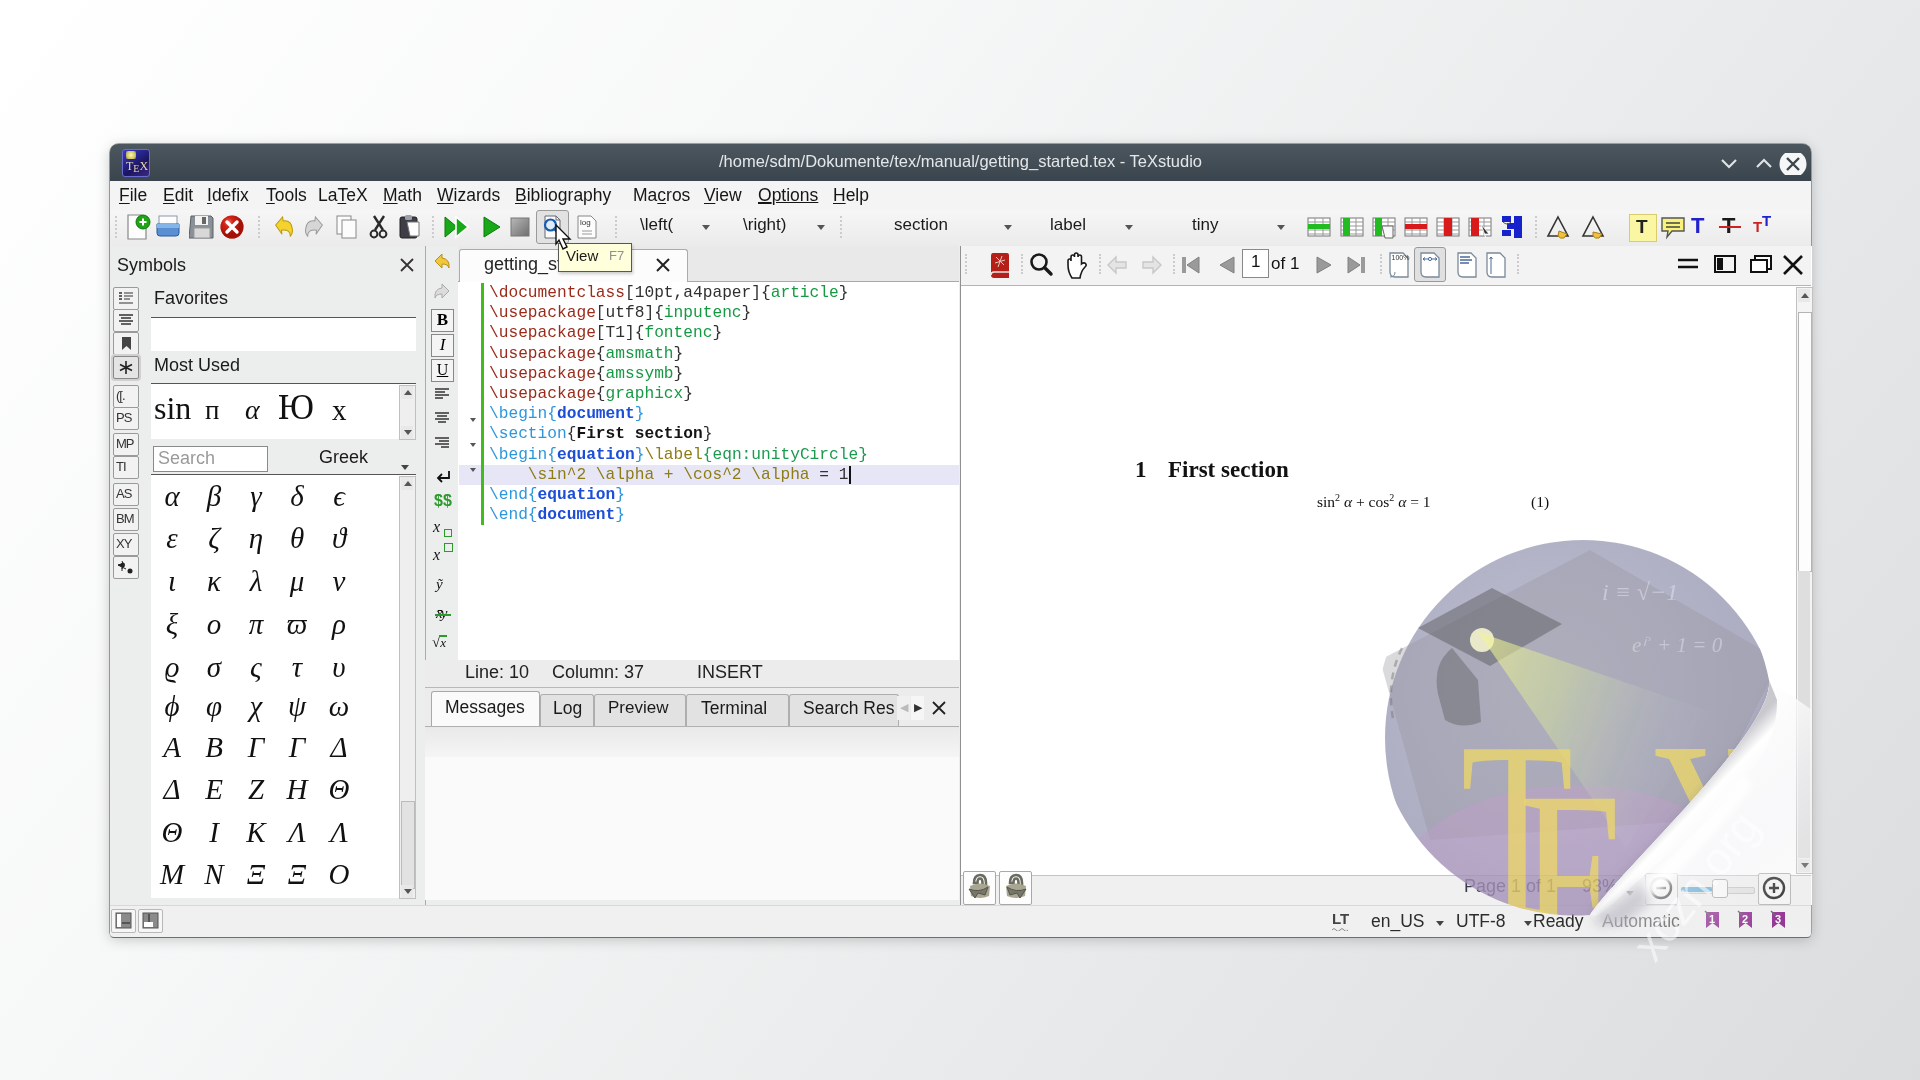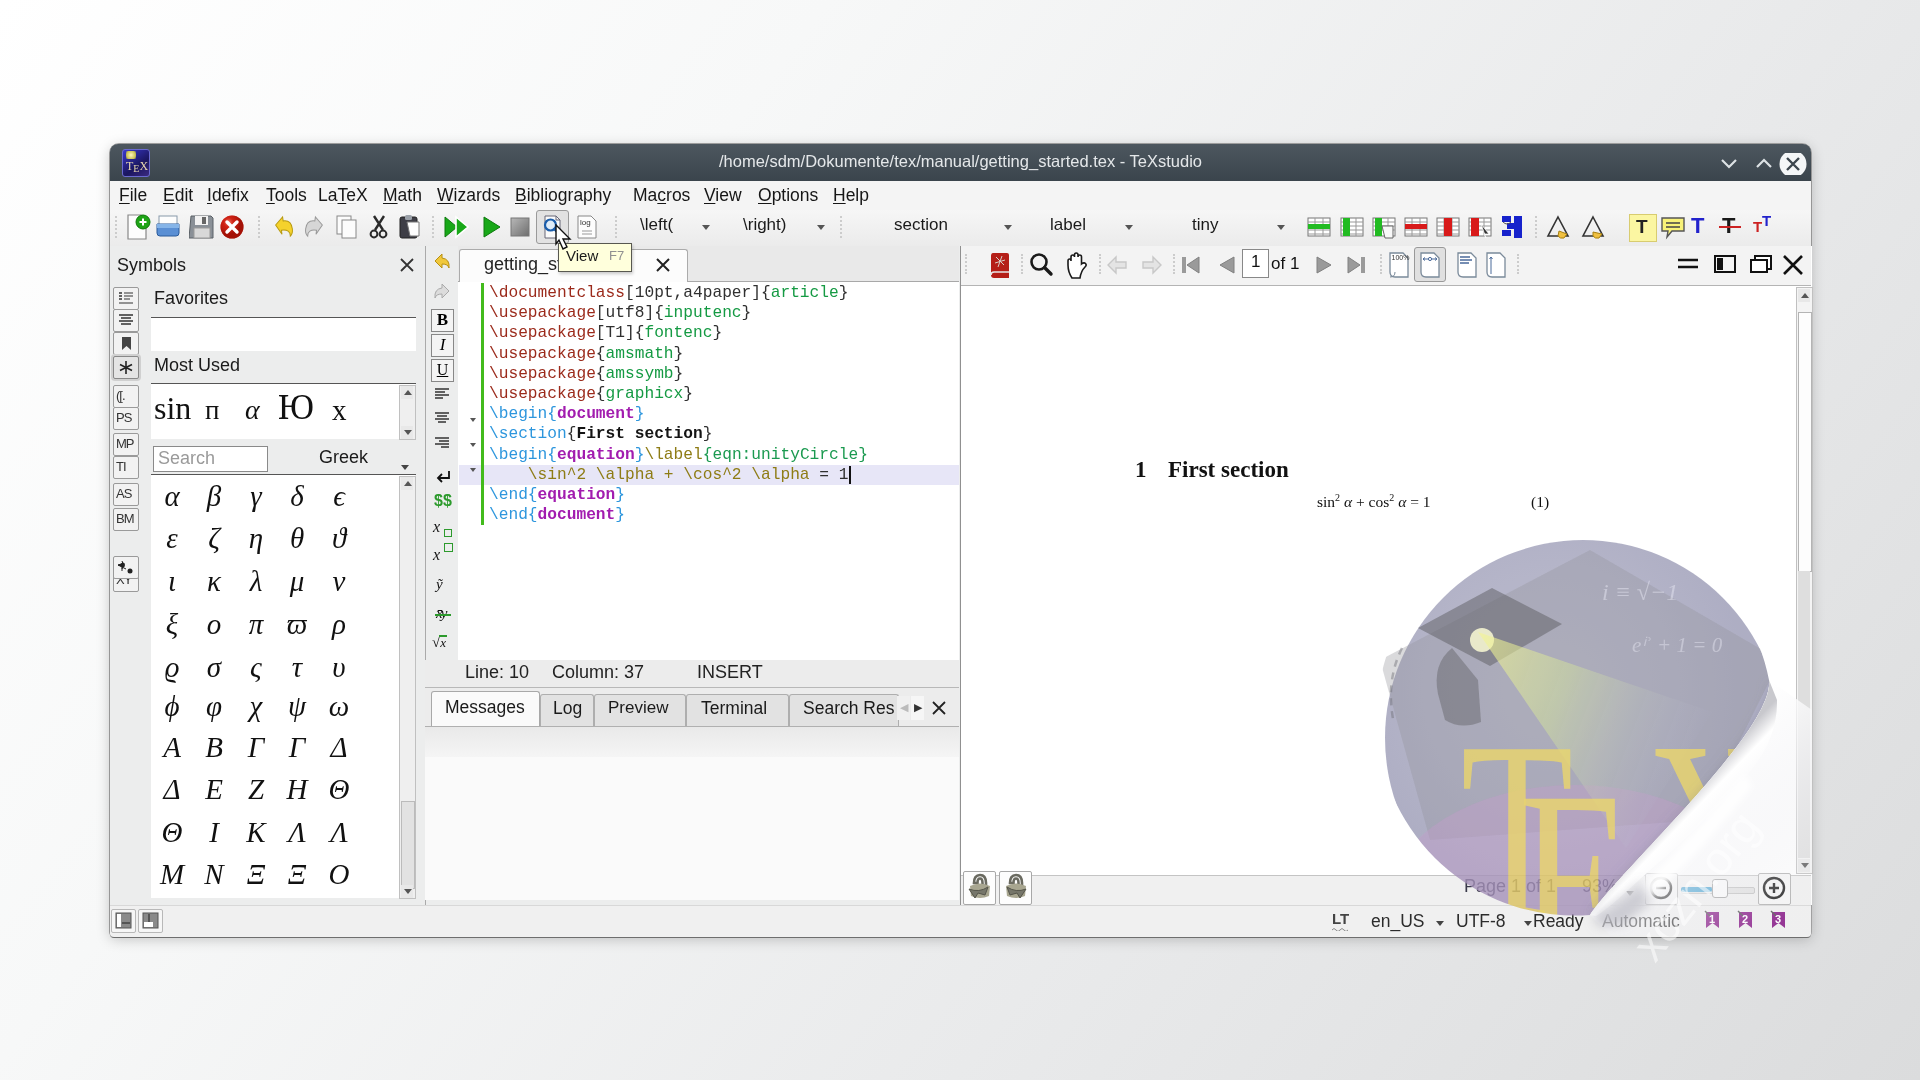--- a/index.html
+++ b/index.html
@@ -29,21 +29,21 @@
   .sbdn:after{content:"";position:absolute;left:2.5px;top:4px;border-left:4px solid transparent;border-right:4px solid transparent;border-top:5px solid #555;}
   .gl{position:absolute;width:42px;text-align:center;font-family:"Liberation Serif",serif;font-style:italic;font-size:29px;color:#111;}
   .ebtn{position:absolute;left:321px;width:21px;height:21px;background:#f4f4f4;border:1px solid #888;text-align:center;line-height:19px;}
   .ebtn2{position:absolute;left:322px;width:21px;height:20px;}
   .mtab{position:absolute;top:6px;height:32px;background:#e2e2e2;border:1px solid #aeaeae;border-bottom:none;border-radius:3px 3px 0 0;}
   .code-line{position:absolute;left:379px;white-space:pre;font-family:"Liberation Mono",monospace;font-size:16.2px;line-height:20.2px;color:#1a1a1a;}
   .c-cmd{color:#9b2a1b;}
   .c-arg{color:#303030;}
   .c-pkg{color:#159a43;}
   .c-beg{color:#2d96dd;}
-  .c-env{color:#a21caf;font-weight:bold;margin-top:26px;}
+  .c-env{color:#1d4ed8;font-weight:bold;margin-top:26px;}
   .c-bold{color:#141414;font-weight:bold;}
   .c-math{color:#8e7c15;}
   .c-lbl{color:#1b9a50;}
 </style>
 </head>
 <body>
 <div id="win">
   <div id="titlebar">
     <div class="abs" style="left:12px;top:5px;width:26px;height:26px;background:linear-gradient(145deg,#3a3acc,#1b1660 60%,#3c2a80);border:1px solid #6a6ad0;border-radius:3px;">
       <div class="abs" style="left:3px;top:1px;width:10px;height:8px;background:radial-gradient(circle,#fff8c0,#c8c050 70%,transparent);"></div>
@@ -61,21 +61,21 @@
     <span class="mi" style="left:9px;"><u>F</u>ile</span>
     <span class="mi" style="left:53px;"><u>E</u>dit</span>
     <span class="mi" style="left:97px;"><u>I</u>defix</span>
     <span class="mi" style="left:156px;"><u>T</u>ools</span>
     <span class="mi" style="left:208px;">La<u>T</u>eX</span>
     <span class="mi" style="left:273px;"><u>M</u>ath</span>
     <span class="mi" style="left:327px;"><u>W</u>izards</span>
     <span class="mi" style="left:405px;"><u>B</u>ibliography</span>
     <span class="mi" style="left:523px;">Ma<u>c</u>ros</span>
     <span class="mi" style="left:594px;"><u>V</u>iew</span>
-    <span class="mi" style="left:648px;"><u>O</u>ptions</span>
+    <span class="mi" style="left:648px;text-decoration:underline;"><u>O</u>ptions</span>
     <span class="mi" style="left:723px;"><u>H</u>elp</span>
   </div>
   <div id="toolbar">
     <div class="sep" style="left:5px;"></div>
     <svg class="tbi" style="left:15px;" viewBox="0 0 26 26">
         <path d="M3 1 h13 l5 5 v19 h-18 z" fill="#fdfdfd" stroke="#888" stroke-width="1.2"></path>
         <circle cx="18" cy="8" r="7" fill="#1ea416" stroke="#0d7a08"></circle>
         <path d="M18 4.5 v7 M14.5 8 h7" stroke="#fff" stroke-width="2"></path>
       </svg>
     <svg class="tbi" style="left:45px;" viewBox="0 0 26 26">
@@ -261,21 +261,21 @@
         </div>
     <div class="sic" style="top:210px;">
           <span>TI</span>
         </div>
     <div class="sic" style="top:237px;">
           <span>AS</span>
         </div>
     <div class="sic" style="top:262px;">
           <span>BM</span>
         </div>
-    <div class="sic" style="top:287px;margin-top:36px;">
+    <div class="sic" style="top:287px;">
           <span>XY</span>
         </div>
     <div class="sic" style="top:310px;">
           <svg width="24" height="21" viewBox="0 0 24 21">
             <path d="M8 4 l2 6 l-6 -2 l6 -2 l-2 6 M8 6 l0 8 M4 8 l8 4" stroke="#222" stroke-width="1"></path>
             <circle cx="16" cy="14" r="2.5" fill="#222"></circle>
             <circle cx="9" cy="8" r="2" fill="#222"></circle>
           </svg>
         </div>
     </div>

